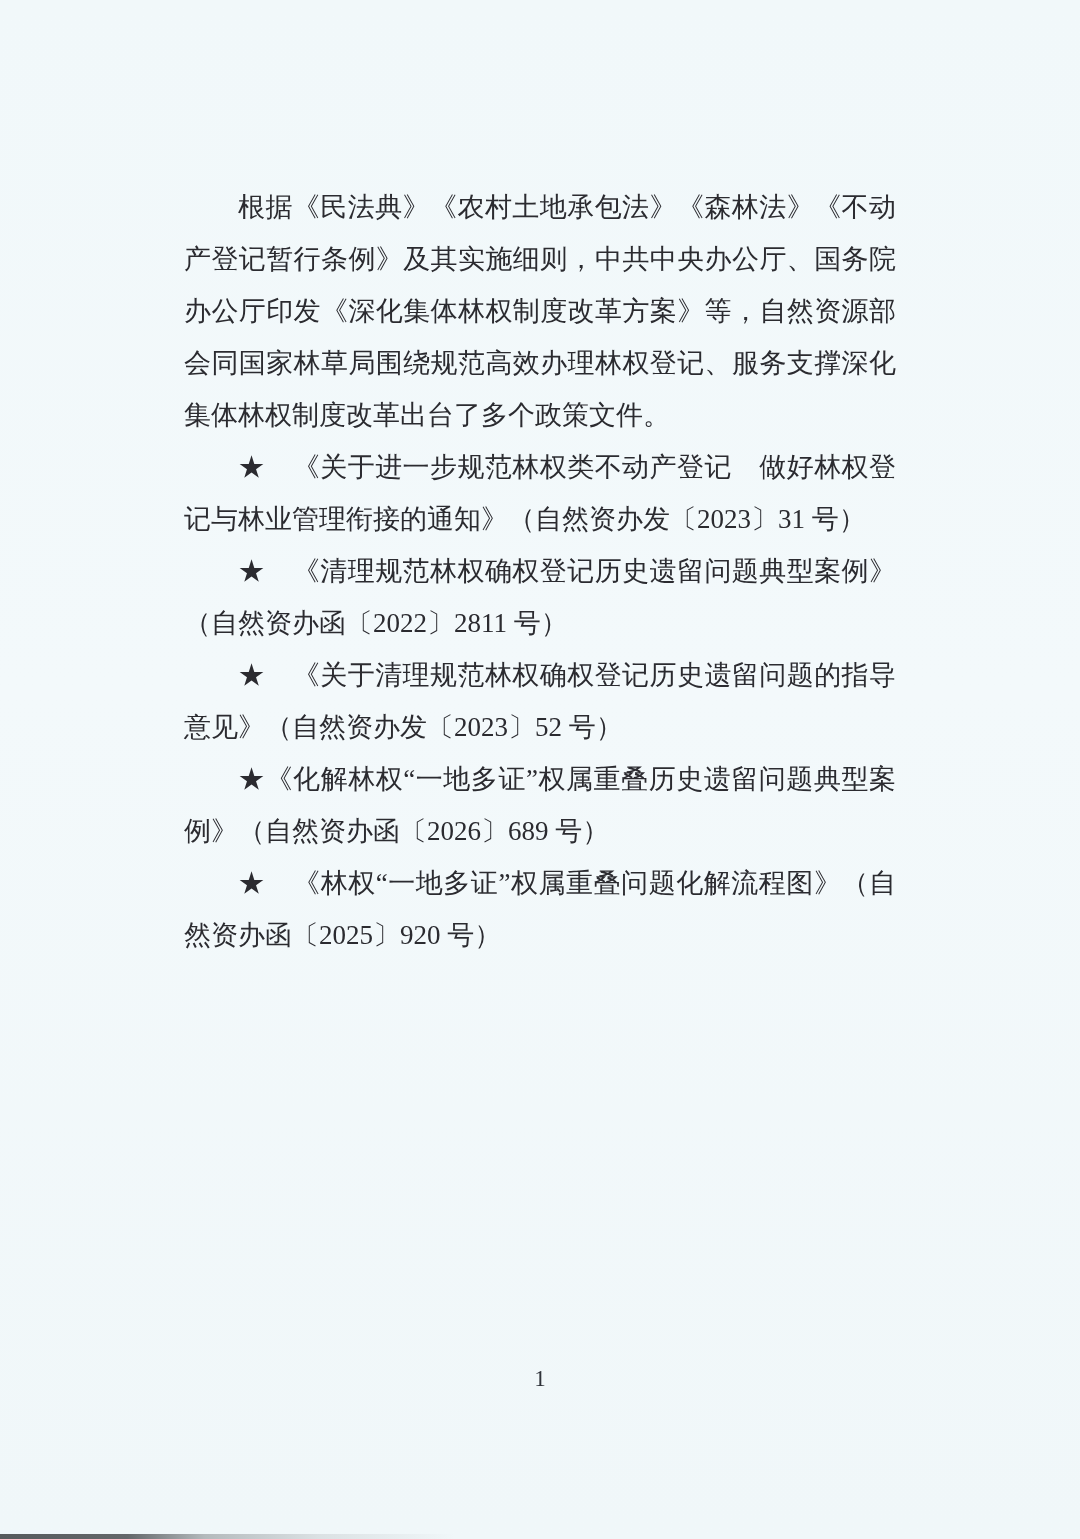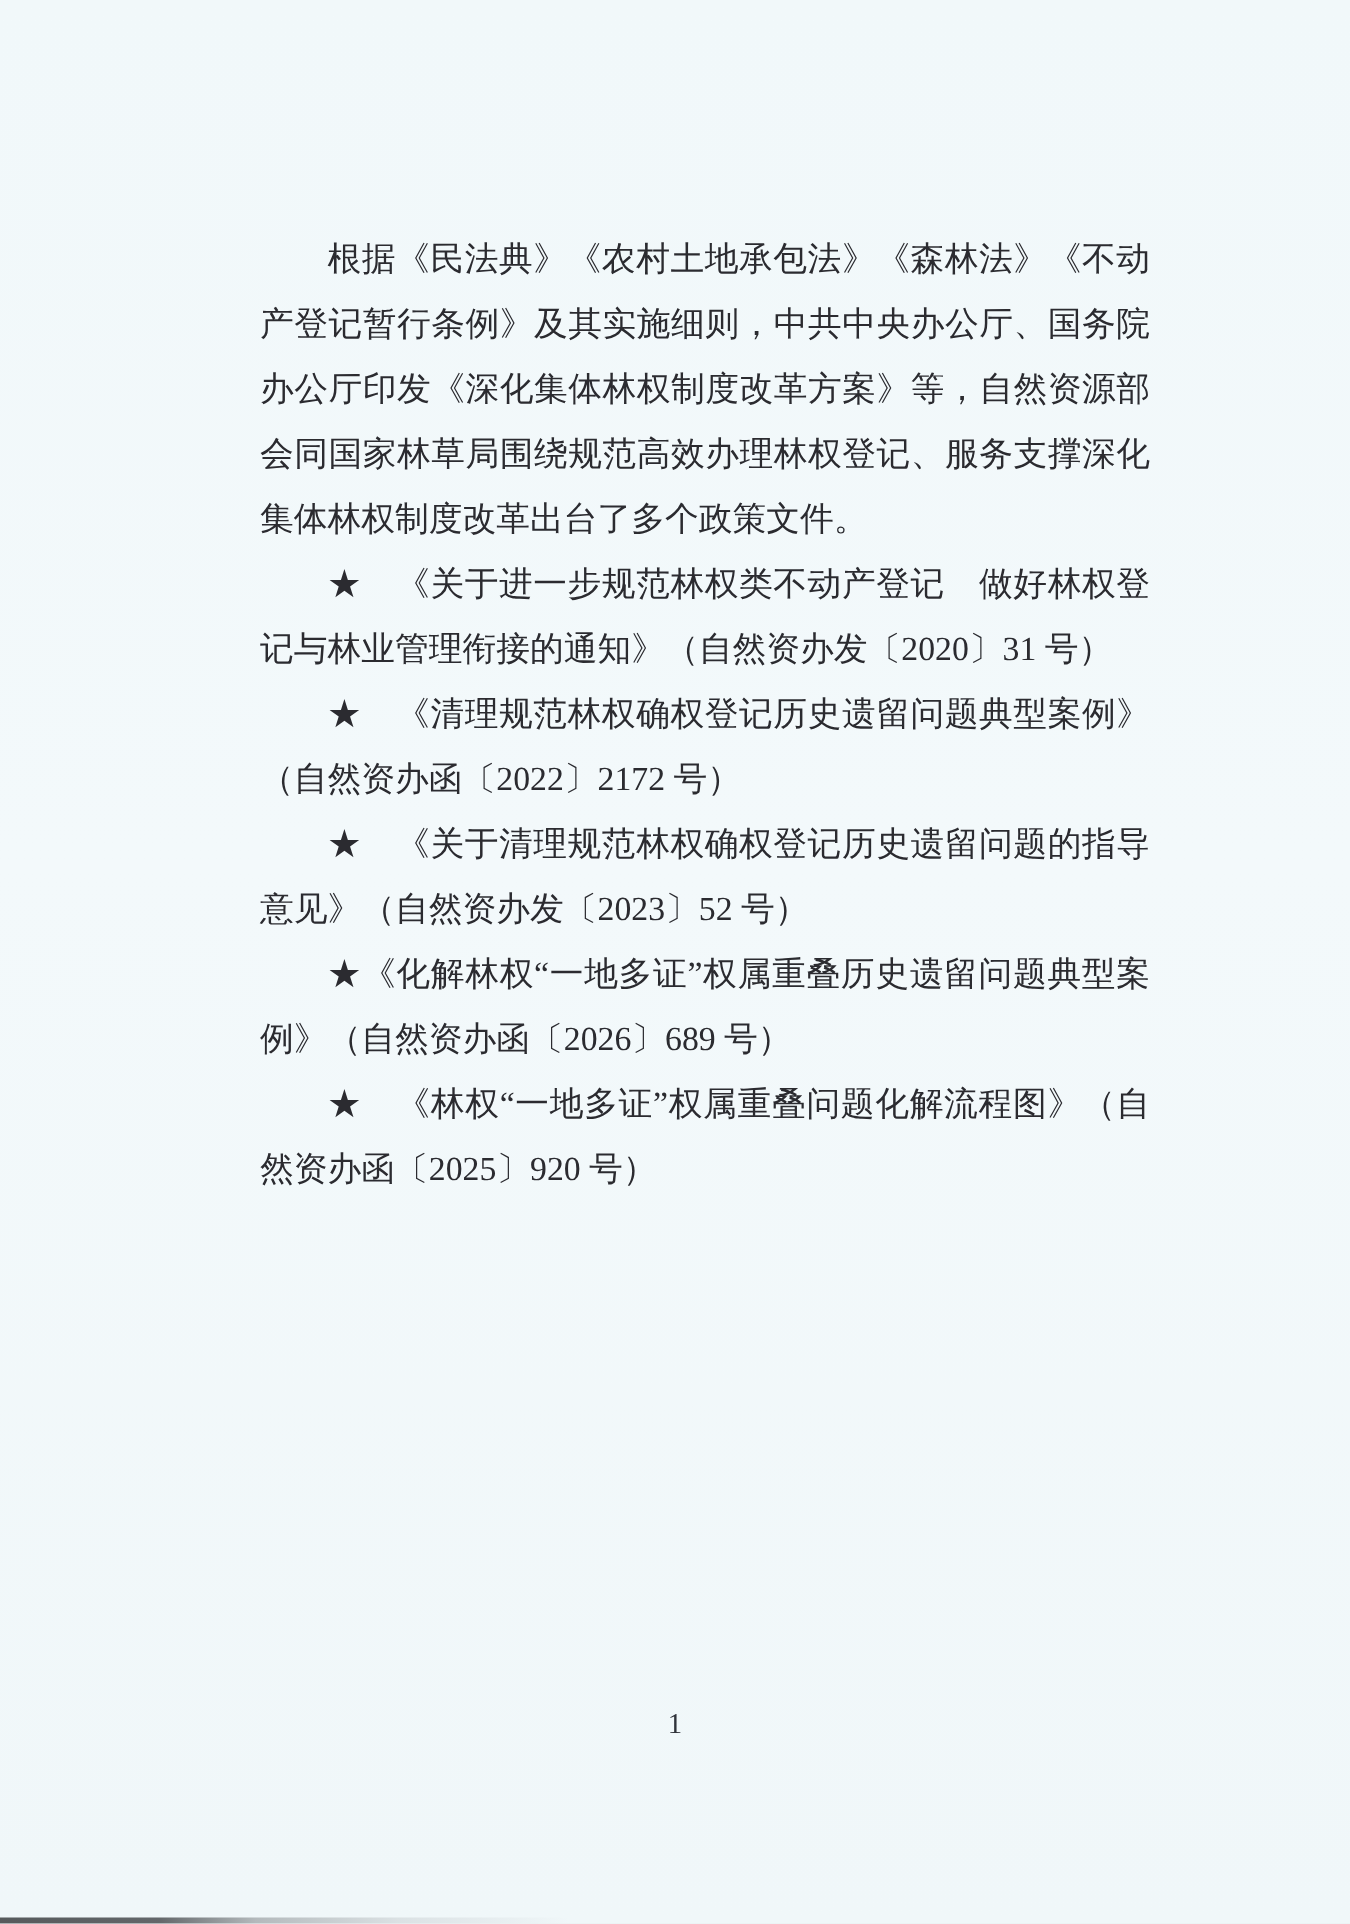--- a/index.html
+++ b/index.html
@@ -10,21 +10,21 @@
   .page {
     position: relative;
     width: 1080px;
     height: 1539px;
     background: linear-gradient(180deg, #f1f8fa 0%, #f3f9fb 45%, #f0f7f9 100%);
     overflow: hidden;
     font-family: "Liberation Serif", "DejaVu Serif", serif;
   }
   .content {
     position: absolute;
-    left: 208px;
+    left: 184px;
     top: 181px;
     width: 712px;
     color: #2b2b30;
     font-size: 27px;
     line-height: 52px;
     text-align: justify;
     text-justify: inter-ideograph;
   }
   .content p {
     margin: 0;
@@ -53,22 +53,22 @@
       rgba(170,175,178,0.30) 70%,
       rgba(200,205,208,0) 100%);
   }
 </style>
 </head>
 <body>
 
 <div class="page">
   <div class="content">
     <p>根据《民法典》《农村土地承包法》《森林法》《不动产登记暂行条例》及其实施细则，中共中央办公厅、国务院办公厅印发《深化集体林权制度改革方案》等，自然资源部会同国家林草局围绕规范高效办理林权登记、服务支撑深化集体林权制度改革出台了多个政策文件。</p>
-    <p>★　《关于进一步规范林权类不动产登记　做好林权登记与林业管理衔接的通知》（自然资办发〔2020〕31 号）</p>
-    <p>★　《清理规范林权确权登记历史遗留问题典型案例》（自然资办函〔2022〕2172 号）</p>
+    <p>★　《关于进一步规范林权类不动产登记　做好林权登记与林业管理衔接的通知》（自然资办发〔2023〕31 号）</p>
+    <p>★　《清理规范林权确权登记历史遗留问题典型案例》（自然资办函〔2022〕2811 号）</p>
     <p>★　《关于清理规范林权确权登记历史遗留问题的指导意见》（自然资办发〔2023〕52 号）</p>
     <p>★《化解林权“一地多证”权属重叠历史遗留问题典型案例》（自然资办函〔2026〕689 号）</p>
     <p>★　《林权“一地多证”权属重叠问题化解流程图》（自然资办函〔2025〕920 号）</p>
   </div>
 
   <div class="page-number">1</div>
 
   <div class="scan-edge"></div>
 </div>
 

